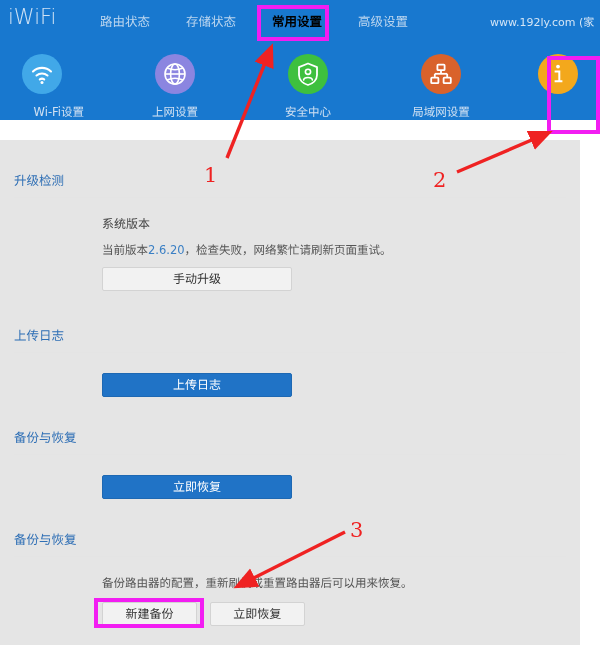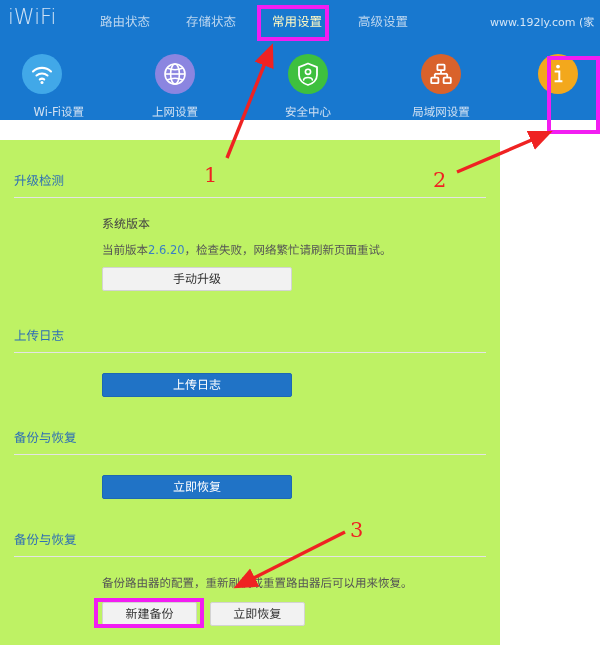--- a/index.html
+++ b/index.html
@@ -53,22 +53,22 @@
     gap: 16px;
   }
   .nav-item {
     font-size: 12.5px;
     color: #bcd6ef;
     padding: 5px 10px;
     white-space: nowrap;
     cursor: pointer;
   }
   .nav-item.active {
-    color: #fef9c3;
-    font-weight: normal;
+    color: #000000;
+    font-weight: bold;
   }
   .nav-url {
     position: absolute;
     right: 2px;
     top: 13px;
     font-size: 11px;
     color: #d4e5f6;
     white-space: nowrap;
     overflow: hidden;
     width: 108px;
@@ -120,23 +120,23 @@
     border-left: 11px solid transparent;
     border-right: 11px solid transparent;
     border-bottom: 11px solid #ffffff;
   }
 
   
   .content {
     position: absolute;
     left: 0;
     top: 140px;
-    width: 500px;
+    width: 580px;
     height: 505px;
-    background: #bef264;
+    background: #e5e5e5;
   }
 
   .section-title {
     font-size: 12.5px;
     color: #2f6fb5;
     padding: 0 0 8px 14px;
   }
   .divider {
     height: 1px;
     background: #e4e4e4;

